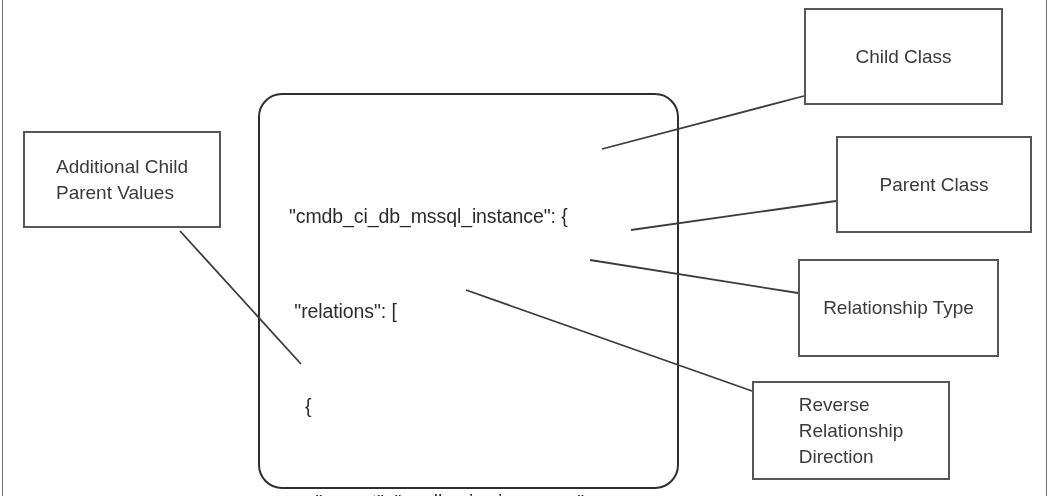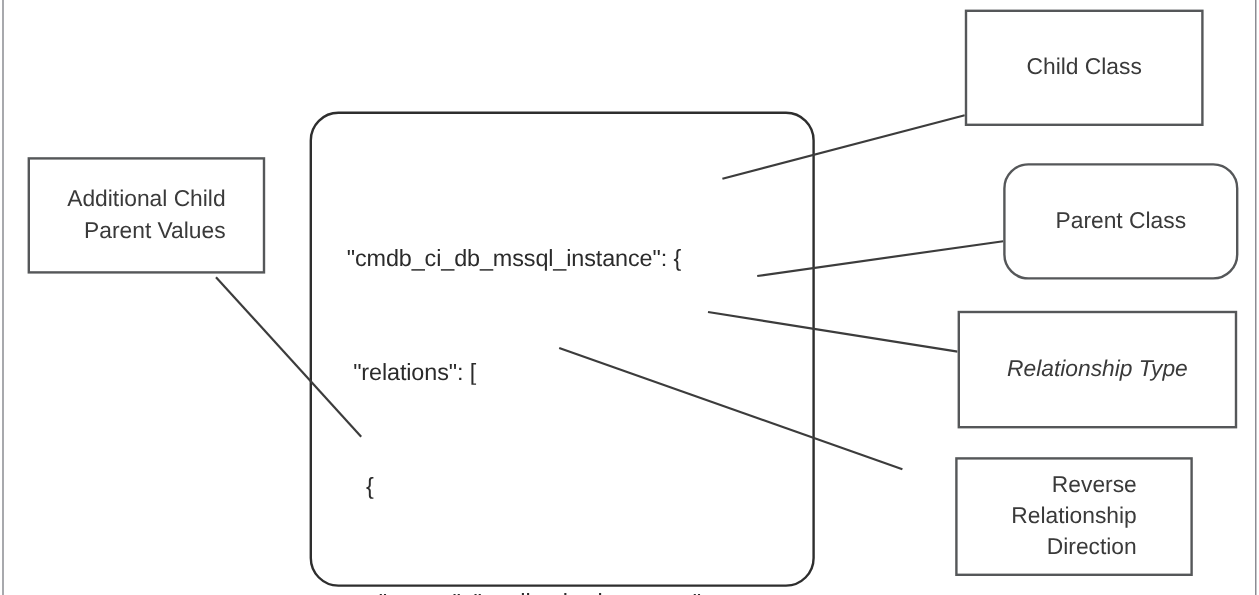--- a/index.html
+++ b/index.html
@@ -58,31 +58,31 @@
   
   .callout {
     position: absolute;
     box-sizing: border-box;
     border: 2px solid #555759;
     background: #ffffff;
     color: #3a3a3a;
     display: flex;
     align-items: center;
     justify-content: center;
-    text-align: right;
+    text-align: left;
     font-size: 19px;
     line-height: 26px;
     z-index: 3;
   }
   .callout .callout-text { display: block; white-space: pre-line; }
 
   #callout-child-class        { left: 804px; top: 8px;   width: 199px; height: 97px; }
-  #callout-parent-class       { left: 836px; top: 136px; width: 196px; height: 97px; border-radius: 21px; }
-  #callout-relationship-type  { left: 798px; top: 259px; width: 233px; height: 98px; font-style: italic; }
-  #callout-reverse-direction  { left: 752px; top: 381px; width: 198px; height: 99px; margin-left: 44px; }
+  #callout-parent-class       { left: 836px; top: 136px; width: 196px; height: 97px; }
+  #callout-relationship-type  { left: 798px; top: 259px; width: 201px; height: 98px; }
+  #callout-reverse-direction  { left: 752px; top: 381px; width: 198px; height: 99px; }
   #callout-additional-values  { left: 23px;  top: 131px; width: 198px; height: 97px; }
 
   
   #leaders {
     position: absolute;
     left: 0; top: 0;
     width: 1049px; height: 496px;
     z-index: 1;
     pointer-events: none;
   }

